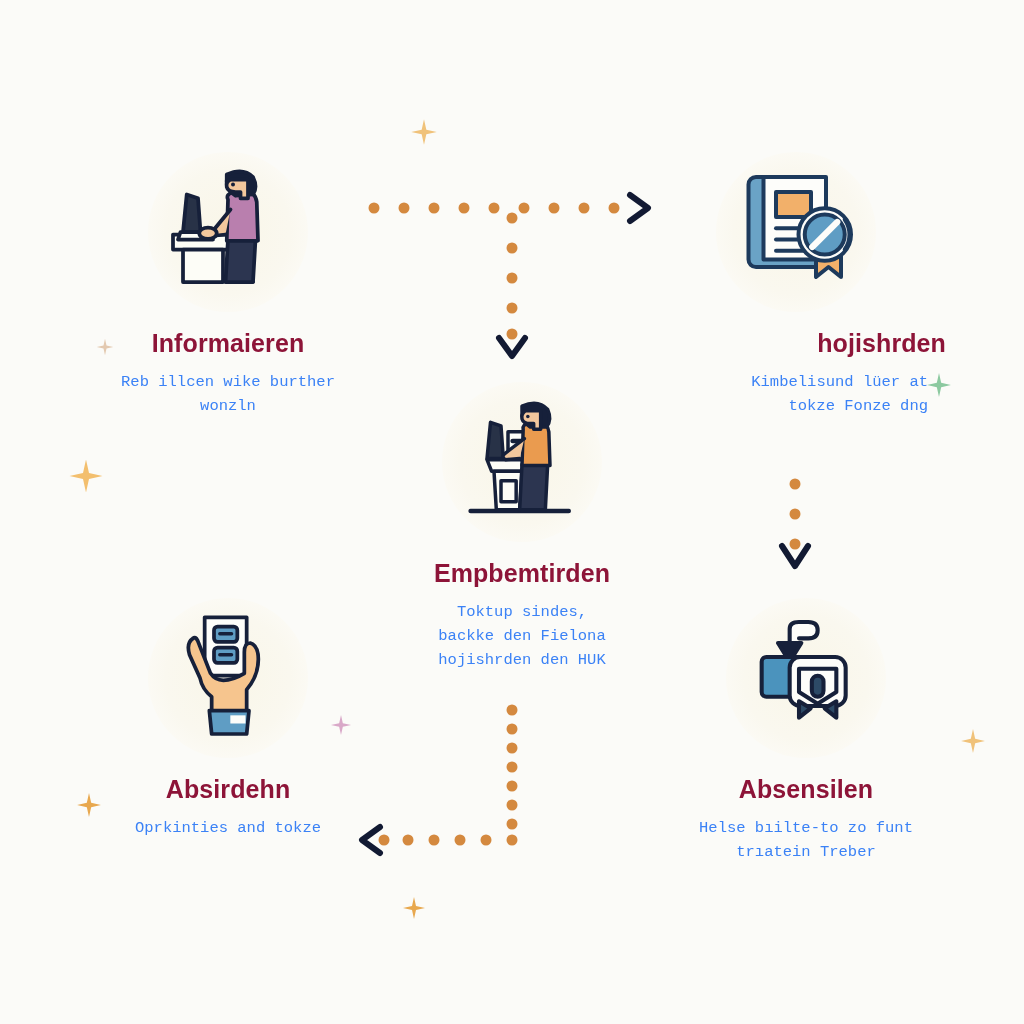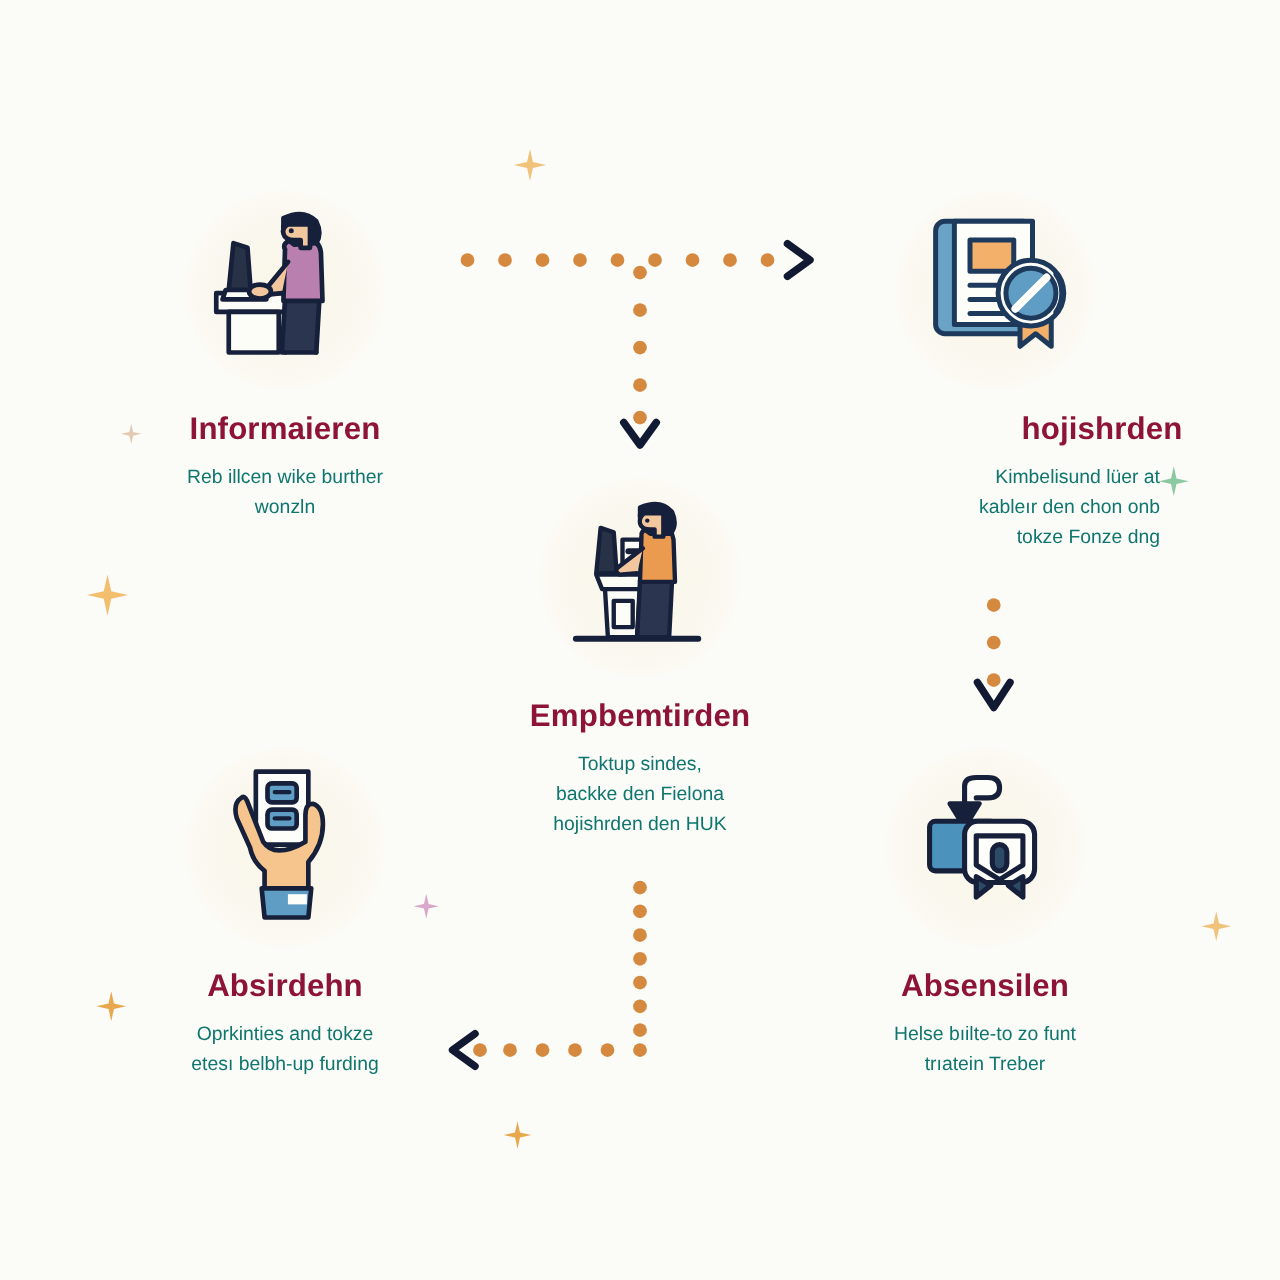--- a/index.html
+++ b/index.html
@@ -51,31 +51,32 @@
   .node-title {
     font-size: 25px;
     font-weight: bold;
     color: #8d1438;
     letter-spacing: 0.1px;
     margin: 8px 0 12px 0;
     line-height: 1.1;
   }
   .node-desc {
     font-size: 15.5px;
-    color: #0f766e;
+    color: #3b82f6;
     line-height: 1.58;
     padding: 0 18px;
+    font-family: Liberation Mono, monospace;
   }
 
   
   #node-informieren { left: 78px;  top: 142px; }
   #node-pruefen     { left: 646px; top: 142px; text-align: right; }
-  #node-center      { left: 362px; top: 372px; }
+  #node-center      { left: 372px; top: 372px; }
   #node-absichern   { left: 78px;  top: 588px; }
-  #node-abschliessen{ left: 638px; top: 588px; }
+  #node-abschliessen{ left: 656px; top: 588px; }
 
   
   .conn {
     position: absolute;
     z-index: 1;
     pointer-events: none;
   }
 
   
   .sparkle {
@@ -223,21 +224,20 @@
           <circle cx="83" cy="62" r="21" fill="#fdfdfa"></circle>
           <circle cx="83" cy="62" r="16" fill="#5f9dc4"></circle>
           <path d="M73 72 L93 52" fill="none" stroke="#fdfdfa" stroke-width="5"></path>
           <path d="M99 50 A21 21 0 0 1 99 74" fill="none"></path>
         </g>
       </svg>
     </div>
     <div class="node-title">hojishrden</div>
     <div class="node-desc">
       <div>Kimbelisund lüer at</div>
-      <div>kableır den chon onb</div>
       <div>tokze Fonze dng</div>
     </div>
   </div>
 
   <div class="node" id="node-center">
     <div class="icon-wrap">
       <div class="icon-disc"></div>
       <svg class="icon-svg" width="140" height="140" viewBox="0 0 120 120">
         <g stroke="#16203a" stroke-width="3" stroke-linejoin="round" stroke-linecap="round">
 
@@ -289,21 +289,20 @@
                    Q64 62 56 62 Q49 62 45 56 L34 28 Q32 24 30 26 Z" fill="#f6c58e"></path>
 
           <path d="M44 88 L78 88 L76 108 L46 108 Z" fill="#5f9dc4"></path>
           <rect x="62" y="92" width="13" height="7" fill="#fdfdfa" stroke="none"></rect>
         </g>
       </svg>
     </div>
     <div class="node-title">Absirdehn</div>
     <div class="node-desc">
       <div>Oprkinties and tokze</div>
-      <div>etesı belbh-up furding</div>
     </div>
   </div>
 
   <div class="node" id="node-abschliessen">
     <div class="icon-wrap">
       <div class="icon-disc"></div>
       <svg class="icon-svg" width="140" height="140" viewBox="0 0 120 120">
         <g stroke="#16203a" stroke-width="3.5" stroke-linejoin="round" stroke-linecap="round">
 
           <path d="M46 36 L46 18 Q46 12 54 12 L62 12 Q70 12 70 19 Q70 26 62 26 L54 26" fill="#fdfdfa"></path>

